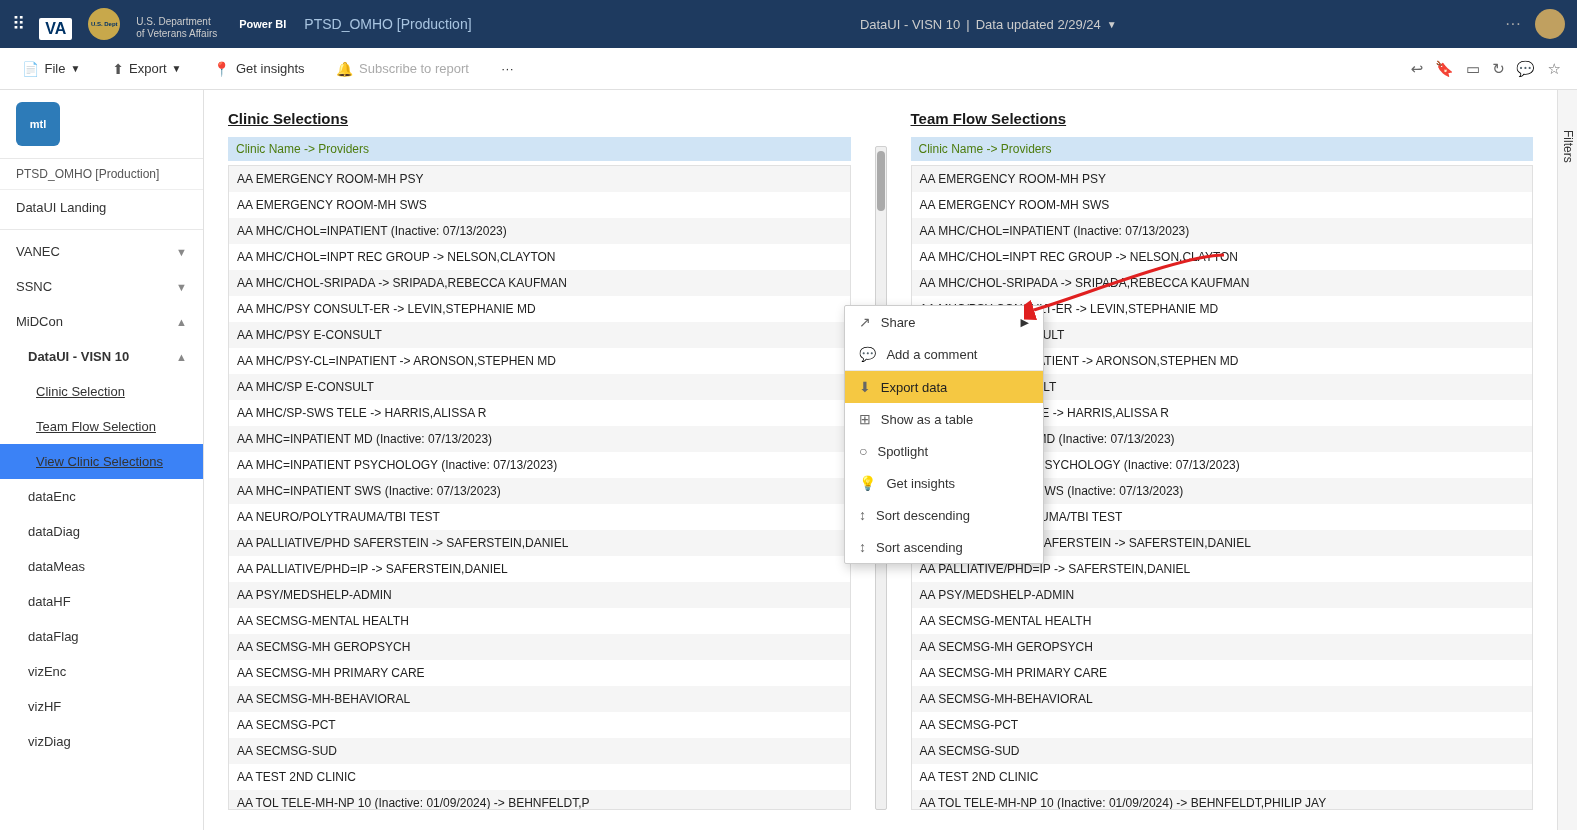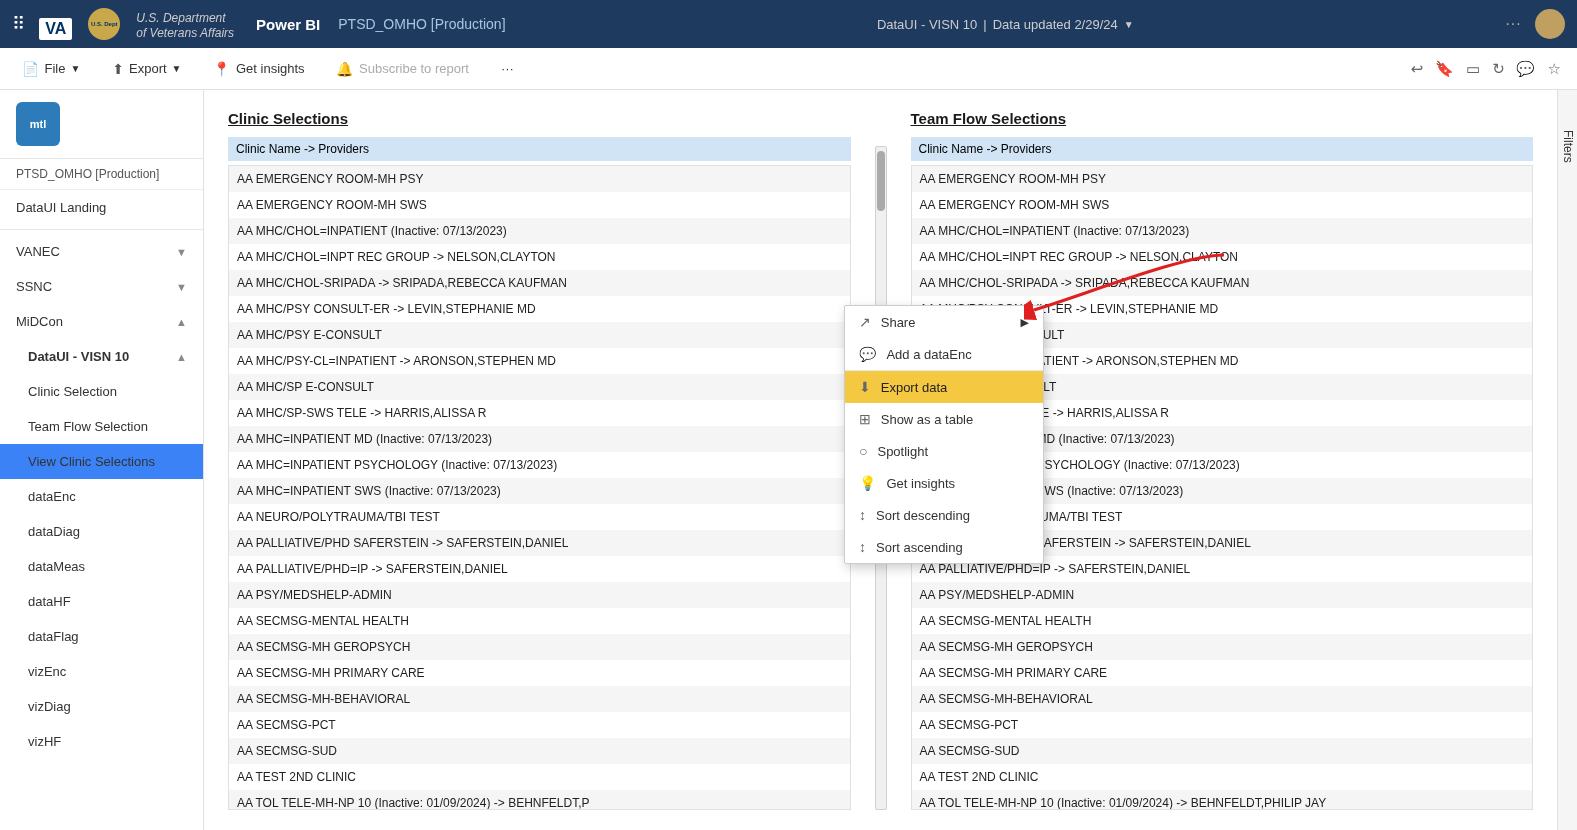--- a/index.html
+++ b/index.html
@@ -12,22 +12,22 @@
       display: flex;
       align-items: center;
       padding: 0 12px;
       gap: 10px;
       color: white;
     }
     .top-bar-dots { font-size: 18px; cursor: pointer; margin-right: 4px; }
     .va-logo { display: flex; align-items: flex-end; gap: 16px; margin-right: 12px; }
     .va-logo-box { background: white; color: #003366; font-weight: bold; font-size: 16px; padding: 2px 6px; border-radius: 2px; }
     .va-seal { width: 32px; height: 32px; background: #c8a84b; border-radius: 50%; display: flex; align-items: center; justify-content: center; font-size: 8px; color: #003366; font-weight: bold; }
-    .va-dept { font-size: 12px; line-height: 1.2; color: #ccc; font-style: italic; }
-    .power-bi-label { font-weight: bold; font-size: 15px; color: white; margin-right: 8px; }
+    .va-dept { font-size: 10px; line-height: 1.2; color: #ccc; }
+    .power-bi-label { font-weight: bold; font-size: 11px; color: white; margin-right: 8px; }
     .report-name { font-size: 14px; color: #a8c4e0; }
     .top-bar-center { flex: 1; display: flex; align-items: center; justify-content: center; gap: 6px; color: #ccc; font-size: 13px; }
     .chevron-down { font-size: 10px; }
     .top-bar-right { display: flex; align-items: center; gap: 14px; margin-left: auto; }
     .top-bar-right span { color: #aaa; cursor: pointer; font-size: 16px; }
     .avatar { width: 30px; height: 30px; background: #c0a060; border-radius: 50%; }
 
     
     .toolbar {
       height: 42px;
@@ -76,21 +76,21 @@
     }
     .sidebar-nav { flex: 1; }
     .sidebar-item {
       padding: 10px 16px;
       cursor: pointer;
       color: #333;
       font-size: 13px;
       display: flex; align-items: center; justify-content: space-between;
     }
     .sidebar-item.indent { padding-left: 28px; }
-    .sidebar-item.indent2 { padding-left: 28px; }
+    .sidebar-item.indent2 { padding-left: 36px; text-decoration: underline; }
     .sidebar-item.highlighted { background: #e8f0f8; font-weight: 500; }
     .sidebar-divider { height: 1px; background: #e8e8e8; margin: 4px 0; }
     .collapse-icon { font-size: 11px; color: #888; }
 
     
     .content {
       flex: 1;
       background: white;
       overflow: hidden;
       position: relative;
@@ -114,21 +114,21 @@
     }
     .panel-title {
       font-size: 15px;
       font-weight: 700;
       color: #1a1a1a;
       margin-bottom: 10px;
       text-decoration: underline;
     }
     .panel-subtitle {
       font-size: 12px;
-      color: #000000;
+      color: #4d7c0f;
       background: #d0e4f5;
       padding: 5px 8px;
       margin-bottom: 4px;
       font-weight: 500;
     }
     .panel-list {
       flex: 1;
       overflow-y: auto;
       border: 1px solid #e0e0e0;
     }
@@ -319,24 +319,24 @@
       <div class="sidebar-item indent">
         <span>dataHF</span>
       </div>
       <div class="sidebar-item indent">
         <span>dataFlag</span>
       </div>
       <div class="sidebar-item indent">
         <span>vizEnc</span>
       </div>
       <div class="sidebar-item indent">
+        <span>vizHF</span>
+      </div>
+      <div class="sidebar-item indent">
         <span>vizDiag</span>
-      </div>
-      <div class="sidebar-item indent">
-        <span>vizHF</span>
       </div>
     </div>
   </div>
 
   <div class="content">
     <div class="content-inner">
 
       <div class="panel">
         <div class="panel-title">Clinic Selections</div>
         <div class="panel-subtitle">Clinic Name -&gt; Providers</div>
@@ -408,21 +408,21 @@
     </div>
 
     <div class="context-menu" id="context-menu">
     <div class="context-menu-item">
           <span class="cm-icon">↗</span>
           <span>Share</span>
           <span class="arrow-right">▶</span>
         </div>
         <div class="context-menu-item">
           <span class="cm-icon">💬</span>
-          <span>Add a dataEnc</span>
+          <span>Add a comment</span>
         </div>
         <div class="context-menu-divider"></div>
         <div class="context-menu-item active-item">
           <span class="cm-icon">⬇</span>
           <span>Export data</span>
         </div>
         <div class="context-menu-item">
           <span class="cm-icon">⊞</span>
           <span>Show as a table</span>
         </div>

